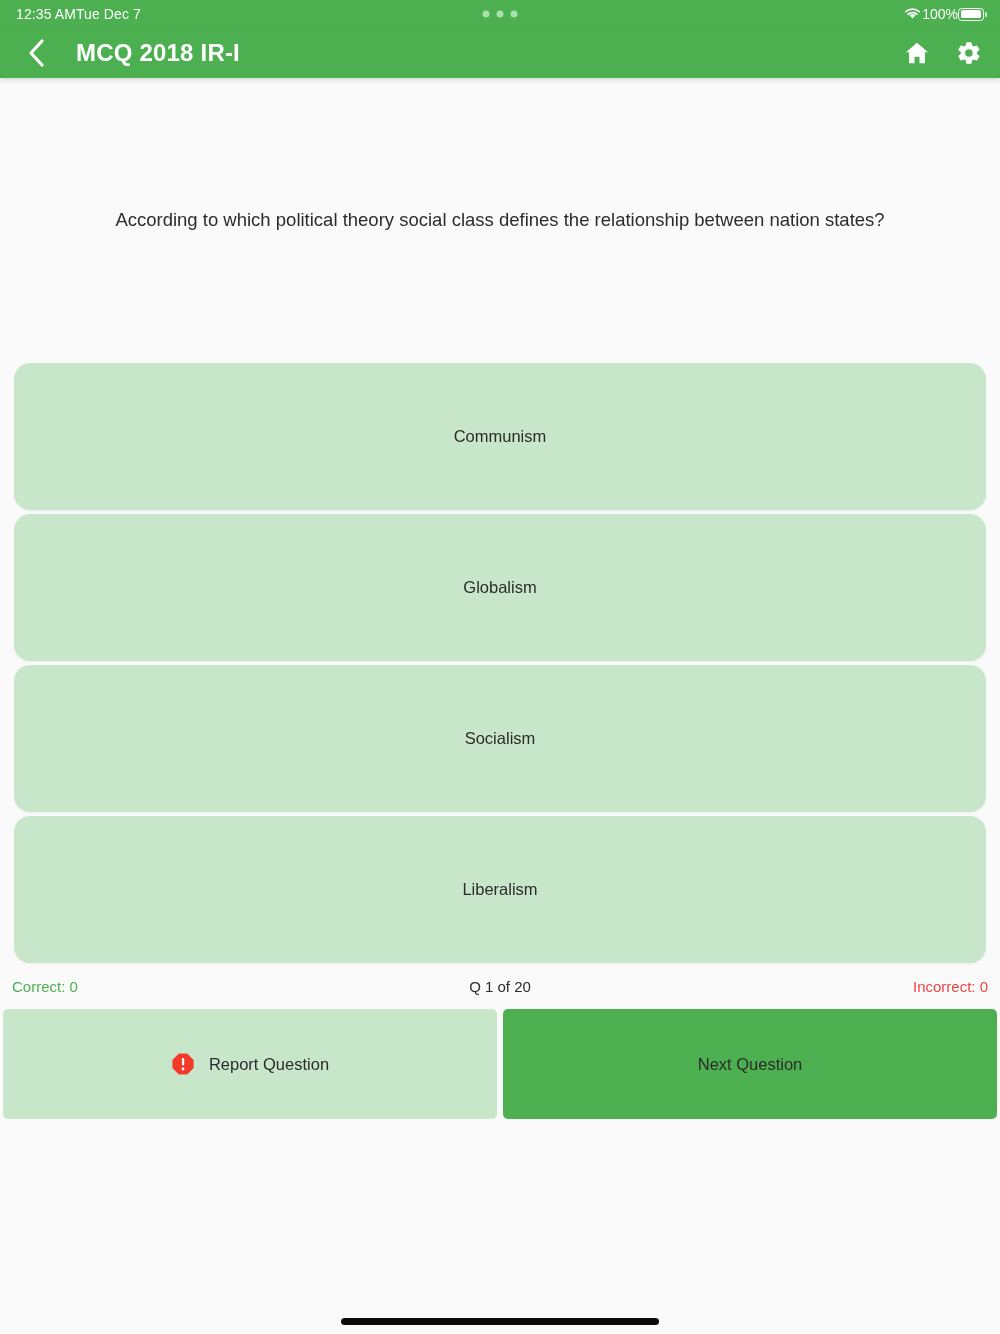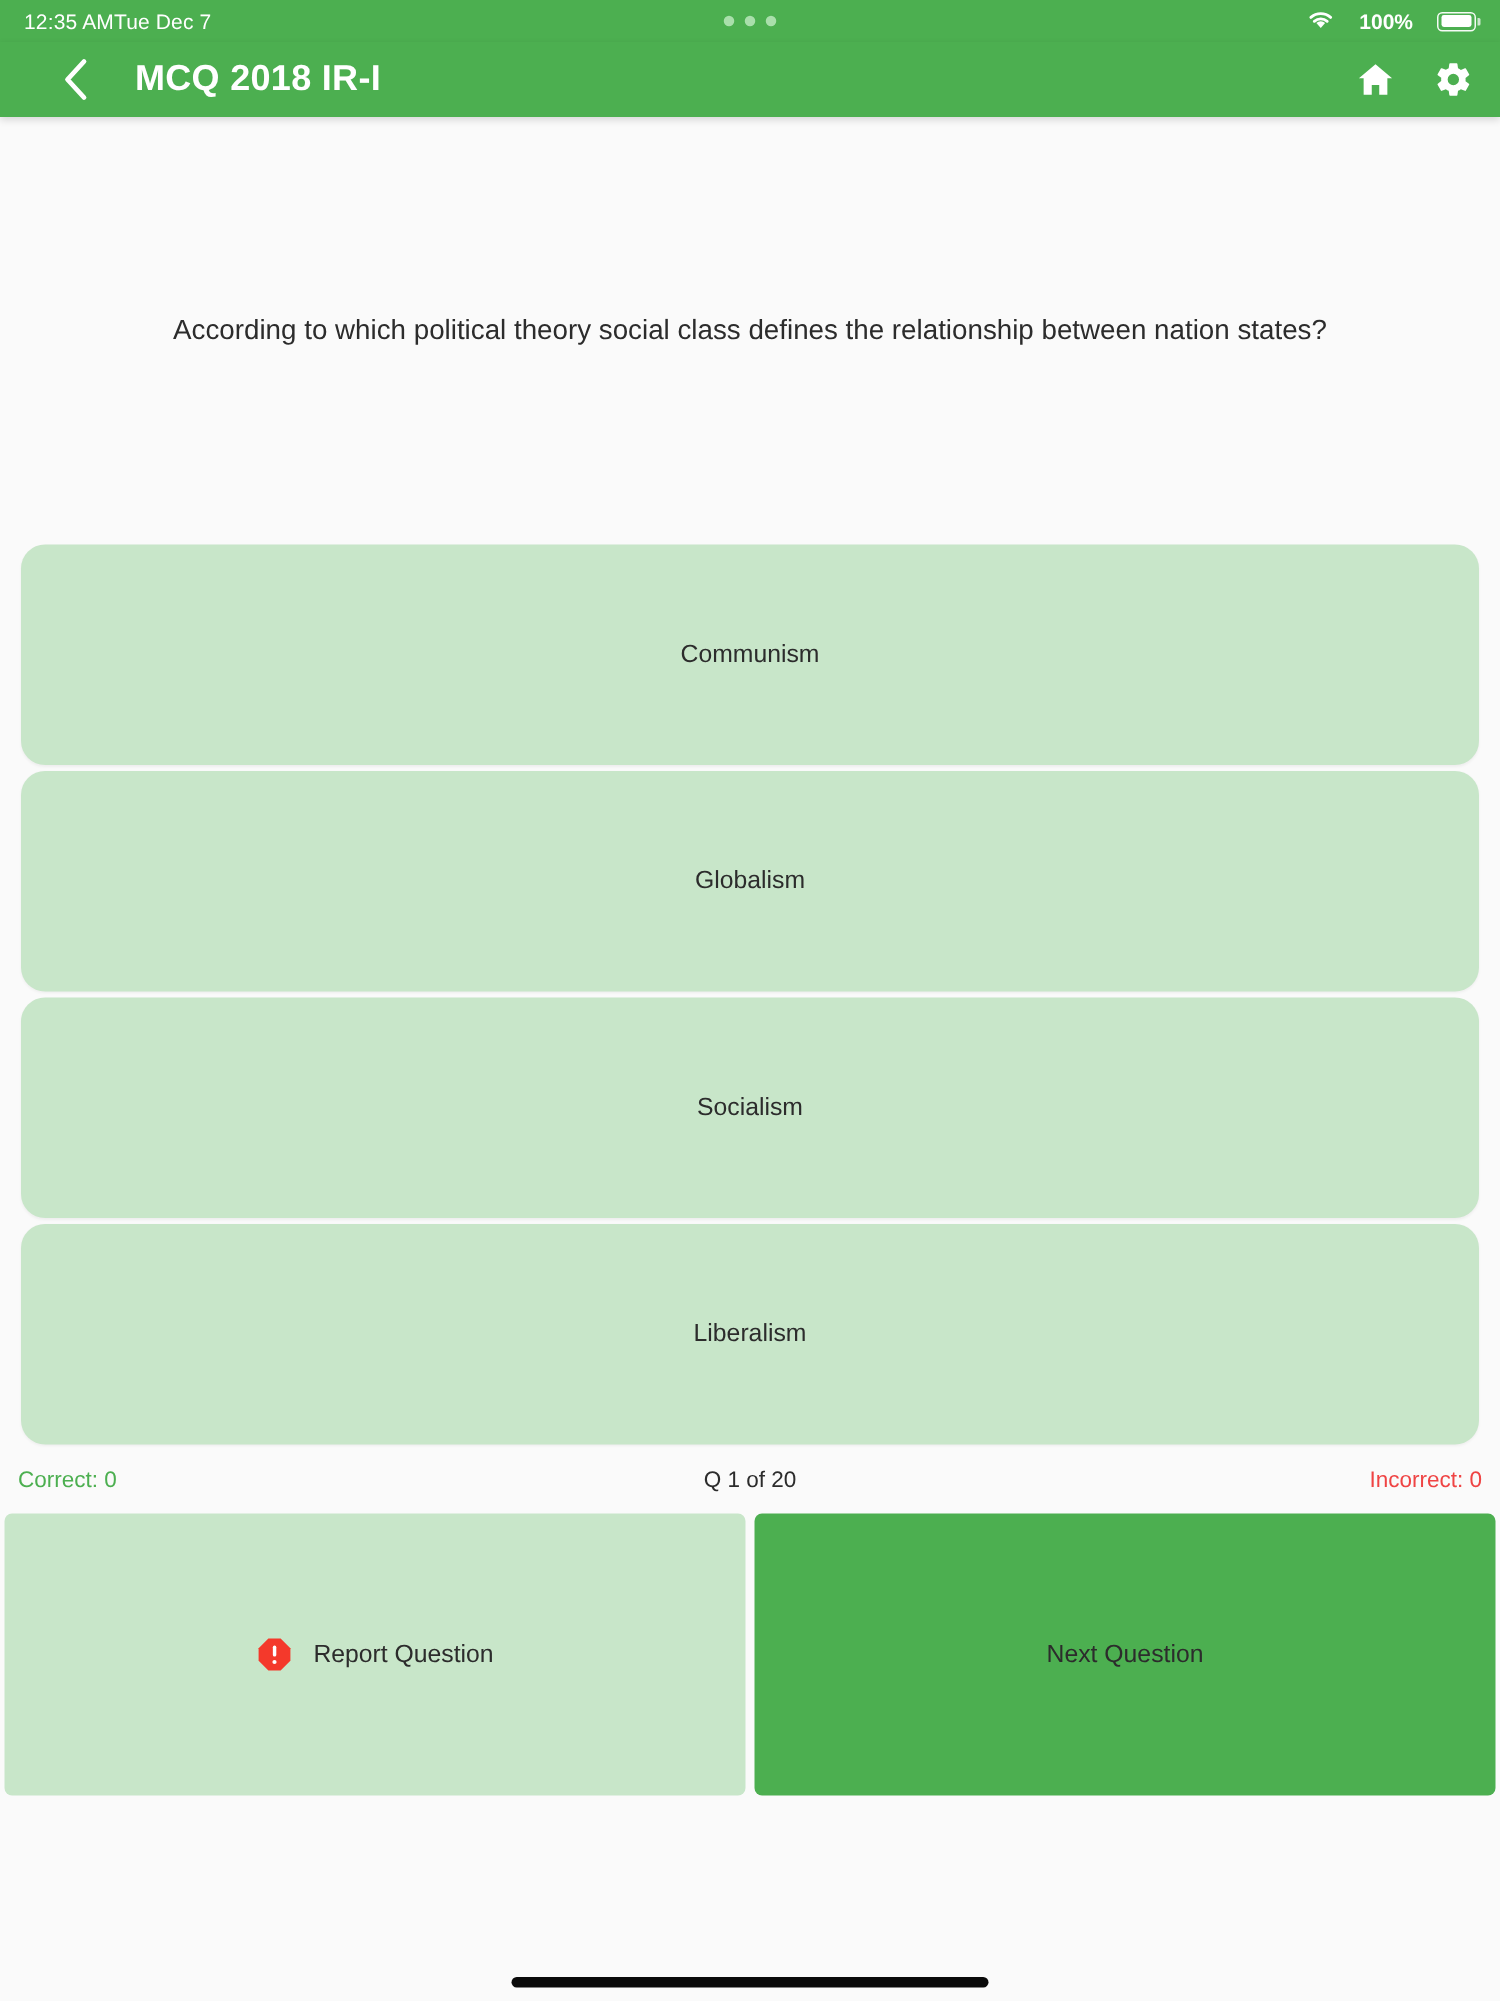--- a/index.html
+++ b/index.html
@@ -48,22 +48,21 @@
     display: block;
     width: 7px; height: 7px;
     border-radius: 50%;
     background: #a9dfab;
   }
 
   #status-right {
     margin-left: auto;
     display: flex;
     align-items: center;
-    gap: 16px;
-    font-weight: bold;
+    gap: 0;
   }
   .wifi-ico { display: block; }
   #battery-pct { font-size: 14px; }
   .battery {
     width: 26px; height: 13px;
     border: 1.6px solid rgba(255,255,255,.95);
     border-radius: 3.5px;
     position: relative;
     display: block;
   }
@@ -83,21 +82,21 @@
     border-radius: 1.6px;
     display: block;
   }
 
   
   #app-header {
     height: 50px;
     background: #4caf50;
     display: flex;
     align-items: center;
-    padding: 0 18px 0 30px;
+    padding: 0 18px 0 16px;
     box-shadow: 0 2px 5px rgba(0,0,0,0.14);
     position: relative;
     z-index: 5;
   }
   #back-button {
     width: 42px; height: 42px;
     display: flex; align-items: center; justify-content: center;
     cursor: pointer;
   }
   #header-title {
@@ -178,21 +177,21 @@
   #score-row { position: relative; }
 
   
   #action-row {
     display: flex;
     gap: 6px;
     padding: 0 3px;
   }
   .action-btn {
     flex: 1;
-    height: 188px;
+    height: 110px;
     border-radius: 5px;
     display: flex;
     align-items: center;
     justify-content: center;
     gap: 14px;
     cursor: pointer;
     border: none;
     font-family: inherit;
   }
   #report-question-button { background: #c8e6c9; }

